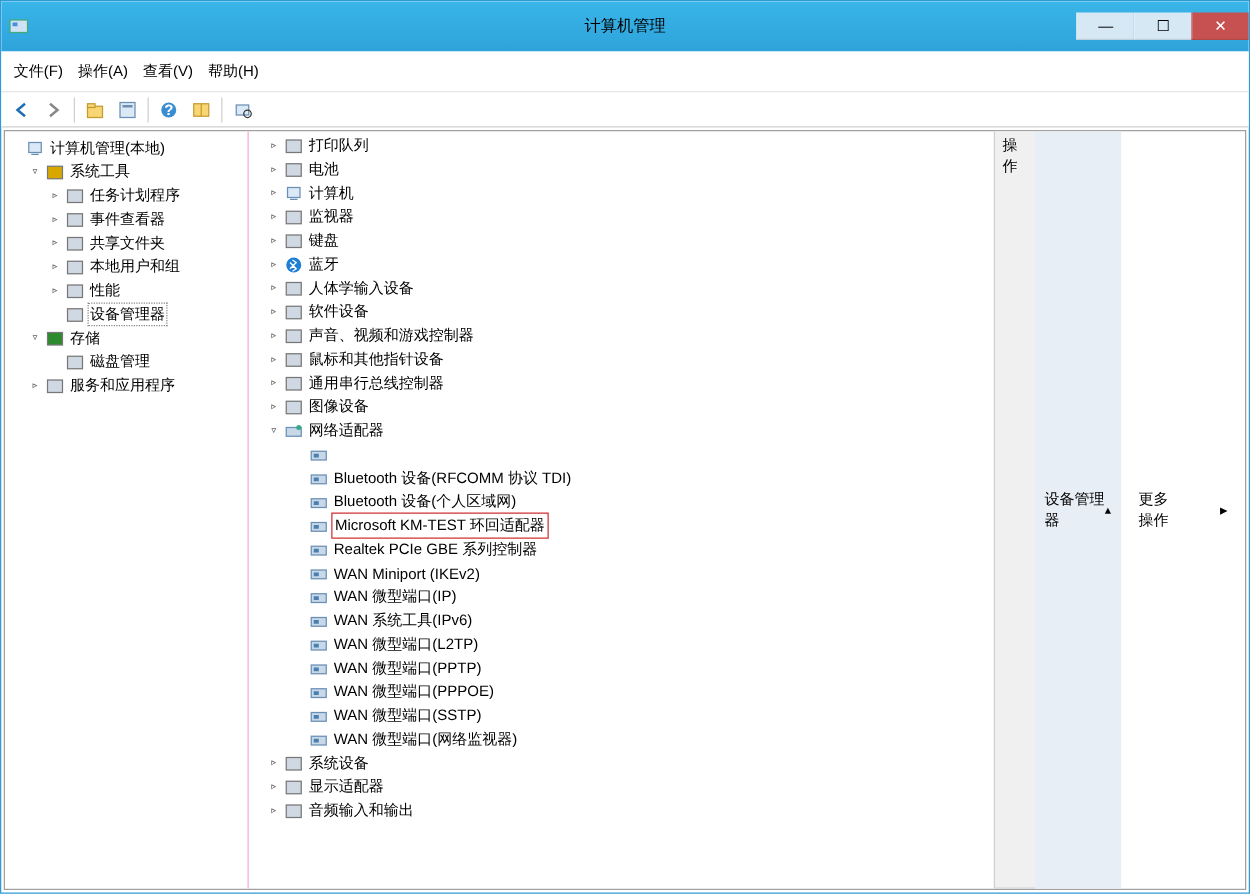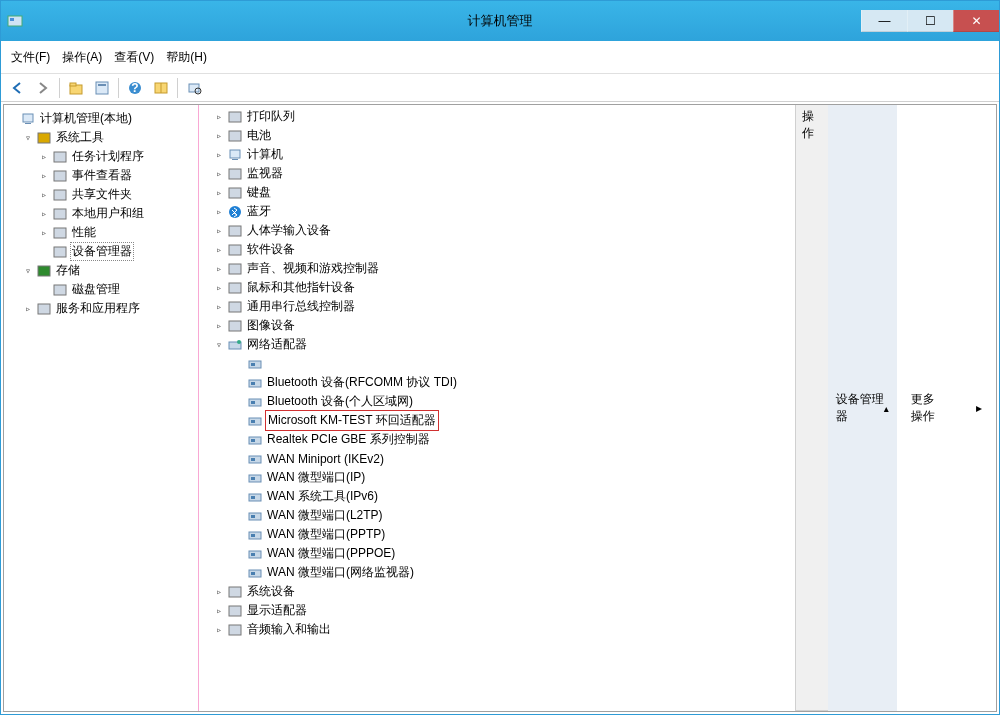--- a/index.html
+++ b/index.html
@@ -447,20 +447,30 @@
           <span class="lbl">WAN 微型端口(PPPOE)</span>
         </div>
         <div class="tree-row m-ind1">
           <span class="exp"></span>
           <span class="ico">
             <svg width="14" height="14">
               <rect x="1" y="4" width="12" height="7" fill="#c7d8e8" stroke="#6a8fb5"></rect>
               <rect x="3" y="6" width="4" height="3" fill="#4a7fb0"></rect>
             </svg>
           </span>
+          <span class="lbl">WAN 微型端口(SSTP)</span>
+        </div>
+        <div class="tree-row m-ind1">
+          <span class="exp"></span>
+          <span class="ico">
+            <svg width="14" height="14">
+              <rect x="1" y="4" width="12" height="7" fill="#c7d8e8" stroke="#6a8fb5"></rect>
+              <rect x="3" y="6" width="4" height="3" fill="#4a7fb0"></rect>
+            </svg>
+          </span>
           <span class="lbl">WAN 微型端口(网络监视器)</span>
         </div>
         <div class="tree-row m-ind0">
           <span class="exp">▹</span>
           <span class="ico">
             <svg width="14" height="14">
               <rect x="1" y="2" width="12" height="10" fill="#cfd8e3" stroke="#777"></rect>
             </svg>
           </span>
           <span class="lbl">系统设备</span>

